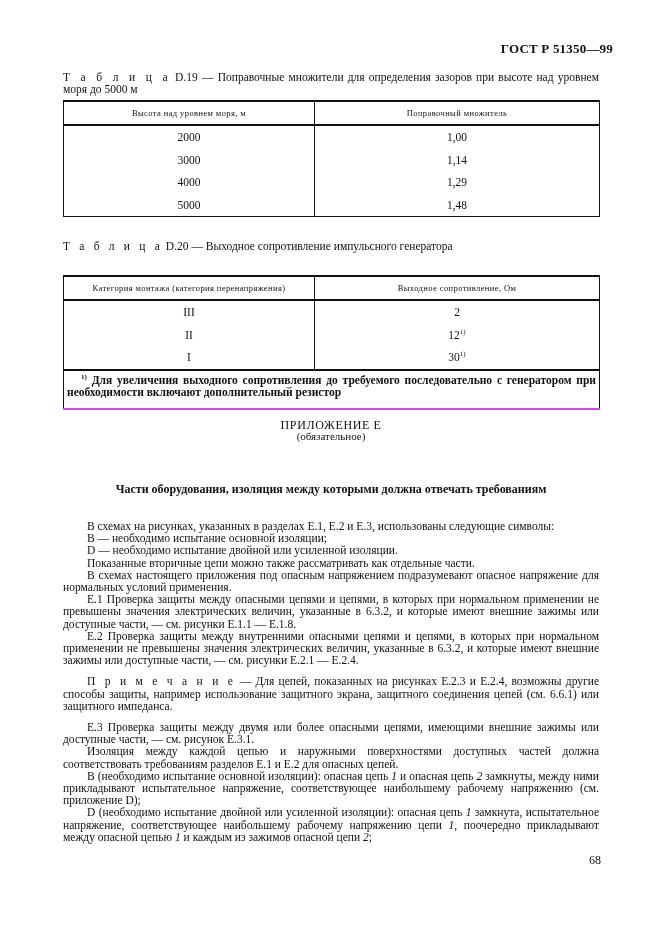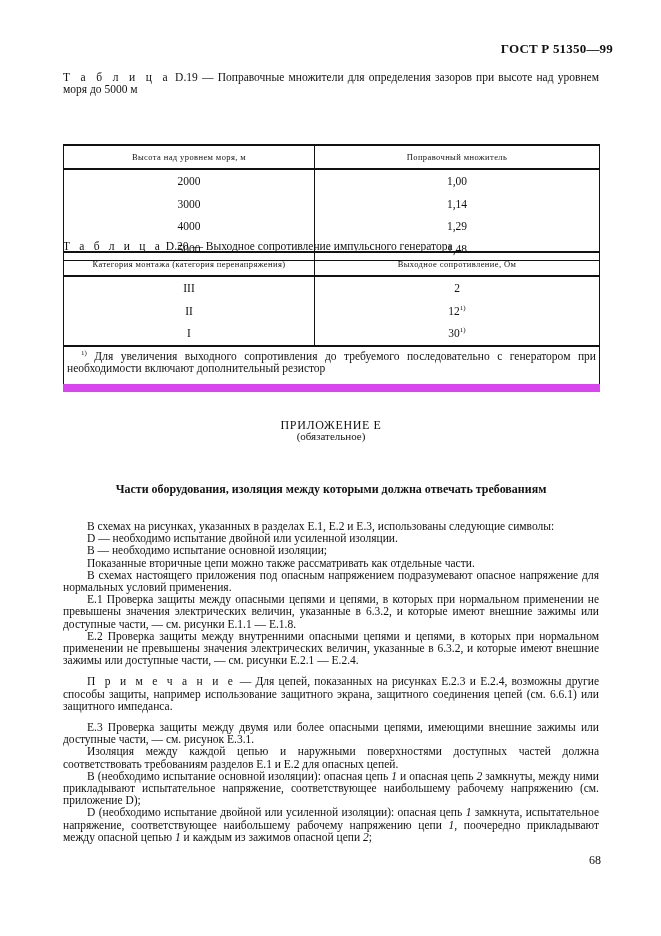--- a/index.html
+++ b/index.html
@@ -11,40 +11,40 @@
   .spaced { letter-spacing:3.2px; }
   table { border-collapse:collapse; position:absolute; left:63px; width:537px; }
   td, th { border-left:1.5px solid #111; border-right:1.5px solid #111; font-weight:normal; text-align:center; padding:0; }
   th { font-size:8.5px; letter-spacing:0.4px; height:22px; border-top:2px solid #111; border-bottom:2.5px solid #111; }
   td { font-size:11.5px; }
   .c1 { width:250px; }
   .t1 td { height:22.5px; }
   .t1 tr:last-child td { border-bottom:1.5px solid #111; }
   .t2 td.d { height:22.5px; }
   .t2 td.fn { text-align:justify; text-align-last:left; font-size:11.5px; line-height:12px; padding:3px 3px 10px 3px;
-              border-top:2px solid #111; border-bottom:8px solid #d946ef; }
+              border-top:2px solid #111; border-bottom:2px solid #d946ef;font-weight:bold; }
   sup { font-size:7px; vertical-align:5px; line-height:0; }
   .center { left:63px; width:536px; text-align:center; }
   .app-title { top:418px; font-size:12px; letter-spacing:0.6px; }
   .app-sub { top:430px; font-size:11px; }
   .sec-title { top:483px; font-size:12px; font-weight:bold; line-height:13px; }
   .body { left:63px; width:536px; top:520px; font-size:11.5px; line-height:12.2px; }
   .body p { margin:0; text-align:justify; text-indent:24px; }
   .body p.gap2 { margin-bottom:9px; }
   .pg { right:60px; top:853px; font-size:12px; }
   i { font-style:italic; }
 </style>
 </head>
 <body>
 
 <div class="abs hdr">ГОСТ Р 51350—99</div>
 
 <div class="abs caption" style="top:71px;"><span class="spaced">Т а б л и ц а</span><span> D.19 — Поправочные множители для определения зазоров при высоте над уровнем моря до 5000 м</span></div>
 
-<table class="t1" style="top:100px;margin-top:44px;">
+<table class="t1" style="top:100px;">
   <tbody>
       <tr>
     <th class="c1">Высота над уровнем моря, м</th>
     <th>Поправочный множитель</th>
   </tr>
   <tr>
     <td>2000</td>
     <td>1,00</td>
   </tr>
   <tr>
@@ -57,21 +57,21 @@
   </tr>
   <tr>
     <td>5000</td>
     <td>1,48</td>
   </tr>
 </tbody>
   </table>
 
 <div class="abs caption" style="top:240px;"><span class="spaced">Т а б л и ц а</span><span> D.20 — Выходное сопротивление импульсного генератора</span></div>
 
-<table class="t2" style="top:251px;border-radius:29px;">
+<table class="t2" style="top:275px;border-radius:29px;">
   <tbody>
       <tr>
     <th class="c1">Категория монтажа (категория перенапряжения)</th>
     <th>Выходное сопротивление, Ом</th>
   </tr>
   <tr>
     <td class="d">III</td>
     <td class="d"><span>2</span></td>
   </tr>
   <tr>
@@ -89,22 +89,22 @@
   </table>
 
 <div class="abs center app-title">ПРИЛОЖЕНИЕ Е</div>
 <div class="abs center app-sub">(обязательное)</div>
 <div class="abs center sec-title">
   <div>Части оборудования, изоляция между которыми должна отвечать требованиям</div>
 </div>
 
 <div class="abs body">
   <p>В схемах на рисунках, указанных в разделах Е.1, Е.2 и Е.3, использованы следующие символы:</p>
+  <p>В — необходимо испытание основной изоляции;</p>
   <p>D — необходимо испытание двойной или усиленной изоляции.</p>
-  <p>В — необходимо испытание основной изоляции;</p>
   <p>Показанные вторичные цепи можно также рассматривать как отдельные части.</p>
   <p>В схемах настоящего приложения под опасным напряжением подразумевают опасное напряжение для нормальных условий применения.</p>
   <p>Е.1 Проверка защиты между опасными цепями и цепями, в которых при нормальном применении не превышены значения электрических величин, указанные в 6.3.2, и которые имеют внешние зажимы или доступные части, — см. рисунки Е.1.1 — Е.1.8.</p>
   <p class="gap2">Е.2 Проверка защиты между внутренними опасными цепями и цепями, в которых при нормальном применении не превышены значения электрических величин, указанные в 6.3.2, и которые имеют внешние зажимы или доступные части, — см. рисунки Е.2.1 — Е.2.4.</p>
   <p class="gap2"><span class="spaced" style="letter-spacing:2.6px;">П р и м е ч а н и е</span><span> — Для цепей, показанных на рисунках Е.2.3 и Е.2.4, возможны другие способы защиты, например использование защитного экрана, защитного соединения цепей (см. 6.6.1) или защитного импеданса.</span></p>
   <p>Е.3 Проверка защиты между двумя или более опасными цепями, имеющими внешние зажимы или доступные части, — см. рисунок Е.3.1.</p>
   <p>Изоляция между каждой цепью и наружными поверхностями доступных частей должна соответствовать требованиям разделов Е.1 и Е.2 для опасных цепей.</p>
   <p><span>В (необходимо испытание основной изоляции): опасная цепь </span><i>1</i><span> и опасная цепь </span><i>2</i><span> замкнуты, между ними прикладывают испытательное напряжение, соответствующее наибольшему рабочему напряжению (см. приложение D);</span></p>
   <p><span>D (необходимо испытание двойной или усиленной изоляции): опасная цепь </span><i>1</i><span> замкнута, испытательное напряжение, соответствующее наибольшему рабочему напряжению цепи </span><i>1</i><span>, поочередно прикладывают между опасной цепью </span><i>1</i><span> и каждым из зажимов опасной цепи </span><i>2</i><span>;</span></p>
 </div>

